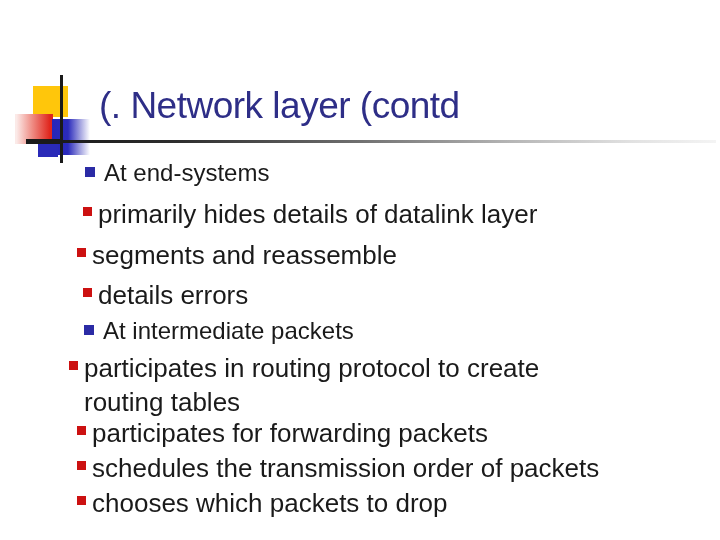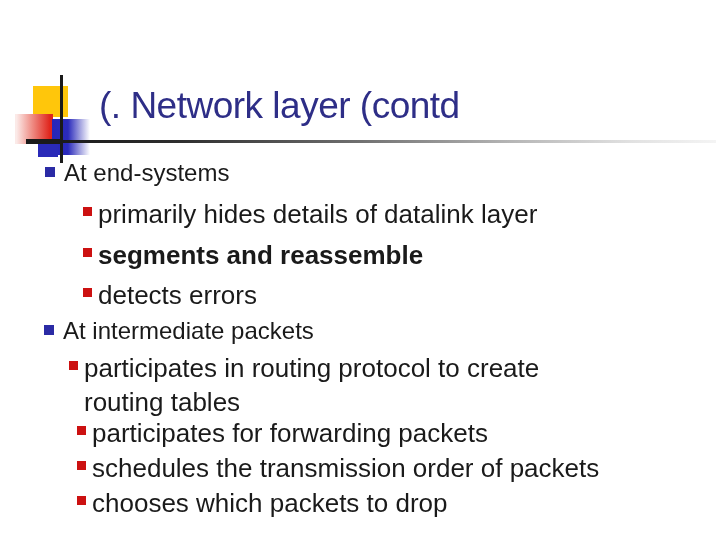--- a/index.html
+++ b/index.html
@@ -29,30 +29,30 @@
   
   .title{
     position:absolute;left:99px;top:85px;
     font-size:37px;line-height:1.15;letter-spacing:-0.5px;
     color:var(--title,#2E2E87);white-space:nowrap;
   }
 
   
   .row{position:absolute;color:var(--body-text,#1A1A1A);white-space:nowrap;}
   .row .txt{display:inline-block;}
-  .l1{font-size:24px;line-height:1.25;}
+  .l1{font-size:24px;line-height:1.25;margin-left:40px;}
   .l2{font-size:26px;line-height:1.3;}
   .bullet{position:absolute;display:inline-block;}
   .bullet.b1{width:10px;height:10px;background:var(--bullet-level1,#2B2BA5);left:-19px;top:9px;}
   .bullet.b2{width:9px;height:9px;background:var(--bullet-level2,#CC1111);left:-15px;top:9px;}
 
   
   .r0{left:64px;top:158px;}
   .r1{left:98px;top:198px;}
-  .r2{left:98px;top:239px;font-weight:bold;}
+  .r2{left:92px;top:239px;}
   .r3{left:98px;top:279px;}
   .r4{left:63px;top:316px;}
   .r5{left:84px;top:352px;white-space:normal;width:534px;}
   .r6{left:92px;top:417px;}
   .r7{left:92px;top:452px;}
   .r8{left:92px;top:487px;}
 </style>
 </head>
 <body>
 
@@ -75,21 +75,21 @@
   <div class="row l2 r1">
     <span class="bullet b2"></span>
     <span class="txt">primarily hides details of datalink layer</span>
   </div>
   <div class="row l2 r2">
     <span class="bullet b2"></span>
     <span class="txt">segments and reassemble</span>
   </div>
   <div class="row l2 r3">
     <span class="bullet b2"></span>
-    <span class="txt">detects errors</span>
+    <span class="txt">details errors</span>
   </div>
   <div class="row l1 r4">
     <span class="bullet b1"></span>
     <span class="txt">At intermediate packets</span>
   </div>
   <div class="row l2 r5">
     <span class="bullet b2"></span>
     <span class="txt">participates in routing protocol to create routing tables</span>
   </div>
   <div class="row l2 r6">

